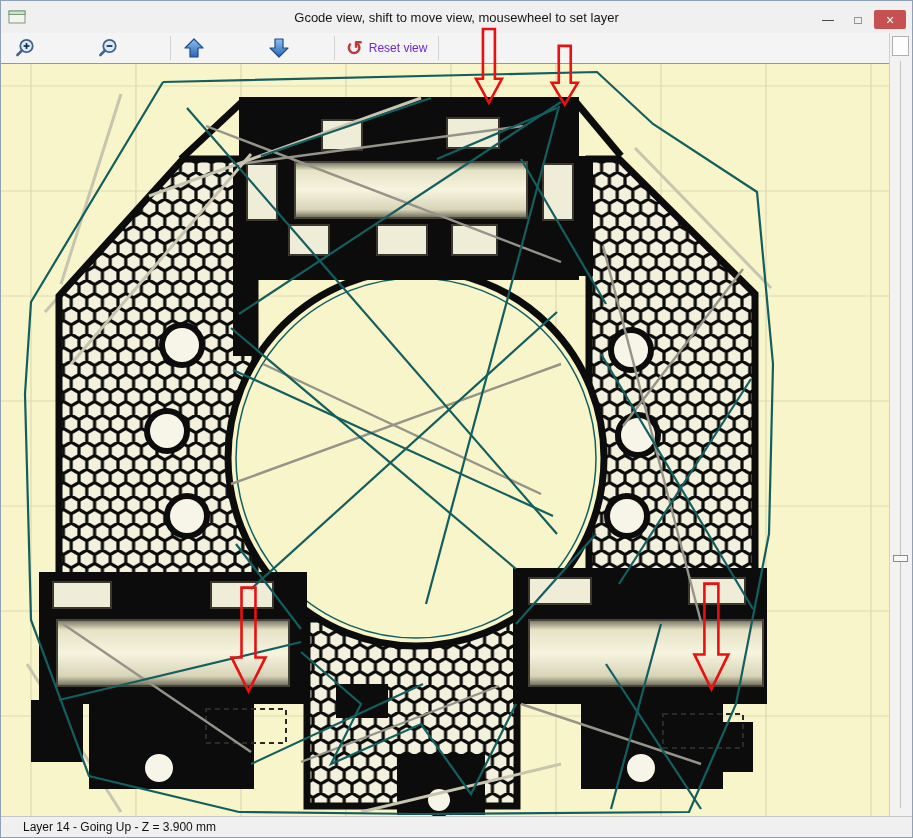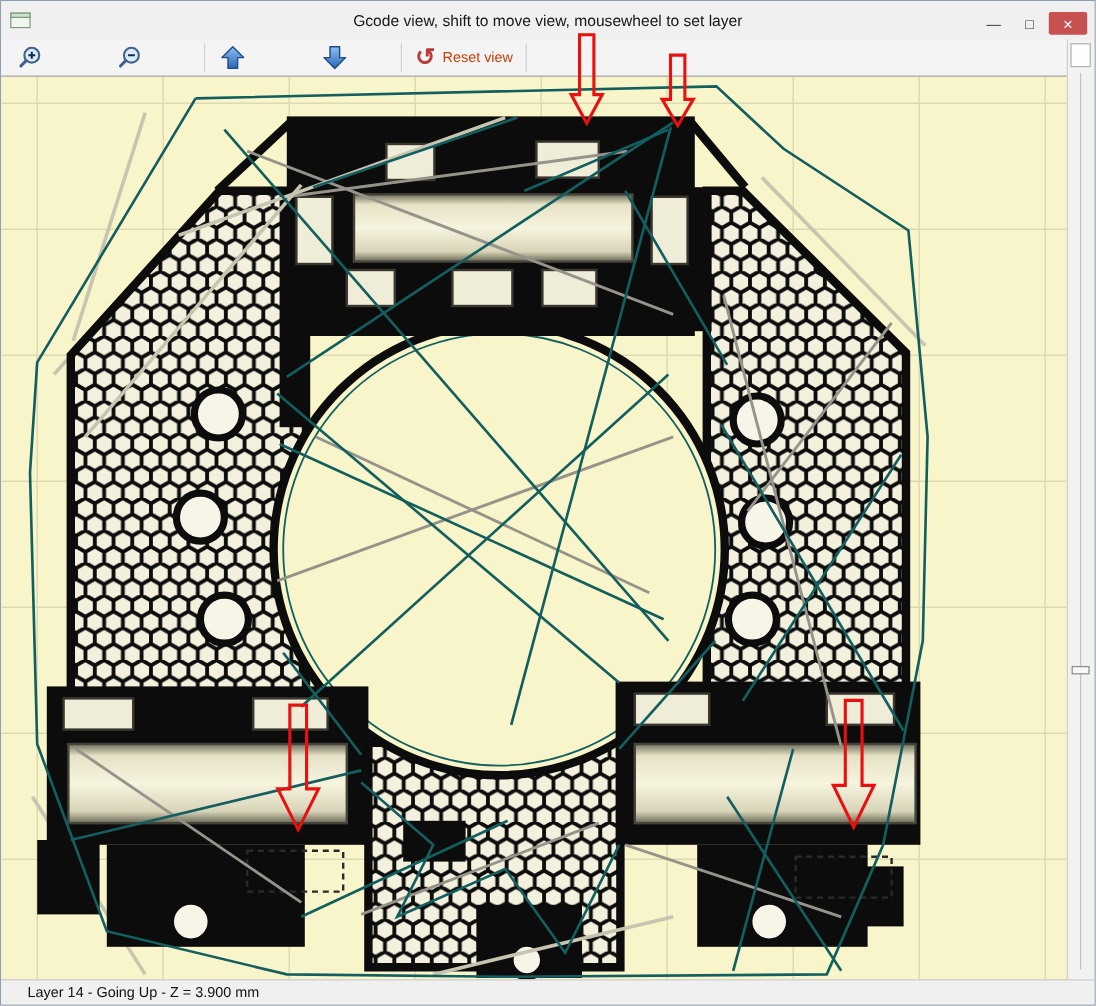--- a/index.html
+++ b/index.html
@@ -19,21 +19,21 @@
   
   .body { flex:1; display:flex; min-height:0; }
   .left-pane { flex:1; display:flex; flex-direction:column; min-width:0; }
 
   
   .toolbar { flex:0 0 31px; background:var(--toolbar-bg,#f4f4f4); border-bottom:1px solid #979797;
              display:flex; align-items:center; }
   .tool-btn { background:transparent; border:none; display:flex; align-items:center; gap:6px; padding:2px 3px; cursor:default; }
   .tb-sep { width:1px; height:24px; background:#d2d2d2; }
   .reset-glyph { color:#bd3a3a; font-size:20px; font-weight:bold; line-height:18px; }
-  .reset-label { font-size:12px; color:#c2410c; }
+  .reset-label { font-size:12px; color:#6d28d9; }
   .ml10{margin-left:10px} .ml48{margin-left:48px} .ml55{margin-left:55px} .ml8{margin-left:8px} .ml40{margin-left:40px}
 
   
   .canvas { flex:1; position:relative; background:var(--canvas-bg,#f8f5ca); overflow:hidden; }
   .canvas svg.gcode { position:absolute; inset:0; width:100%; height:100%; }
 
   
   .grid-line { stroke:var(--grid-color,#ddd9b3); stroke-width:1.2; }
   .travel { stroke:var(--travel-teal,#135f5f); stroke-width:2.2; fill:none; }
   .teal-thin { stroke:var(--travel-teal,#135f5f); stroke-width:1.5; fill:none; }

